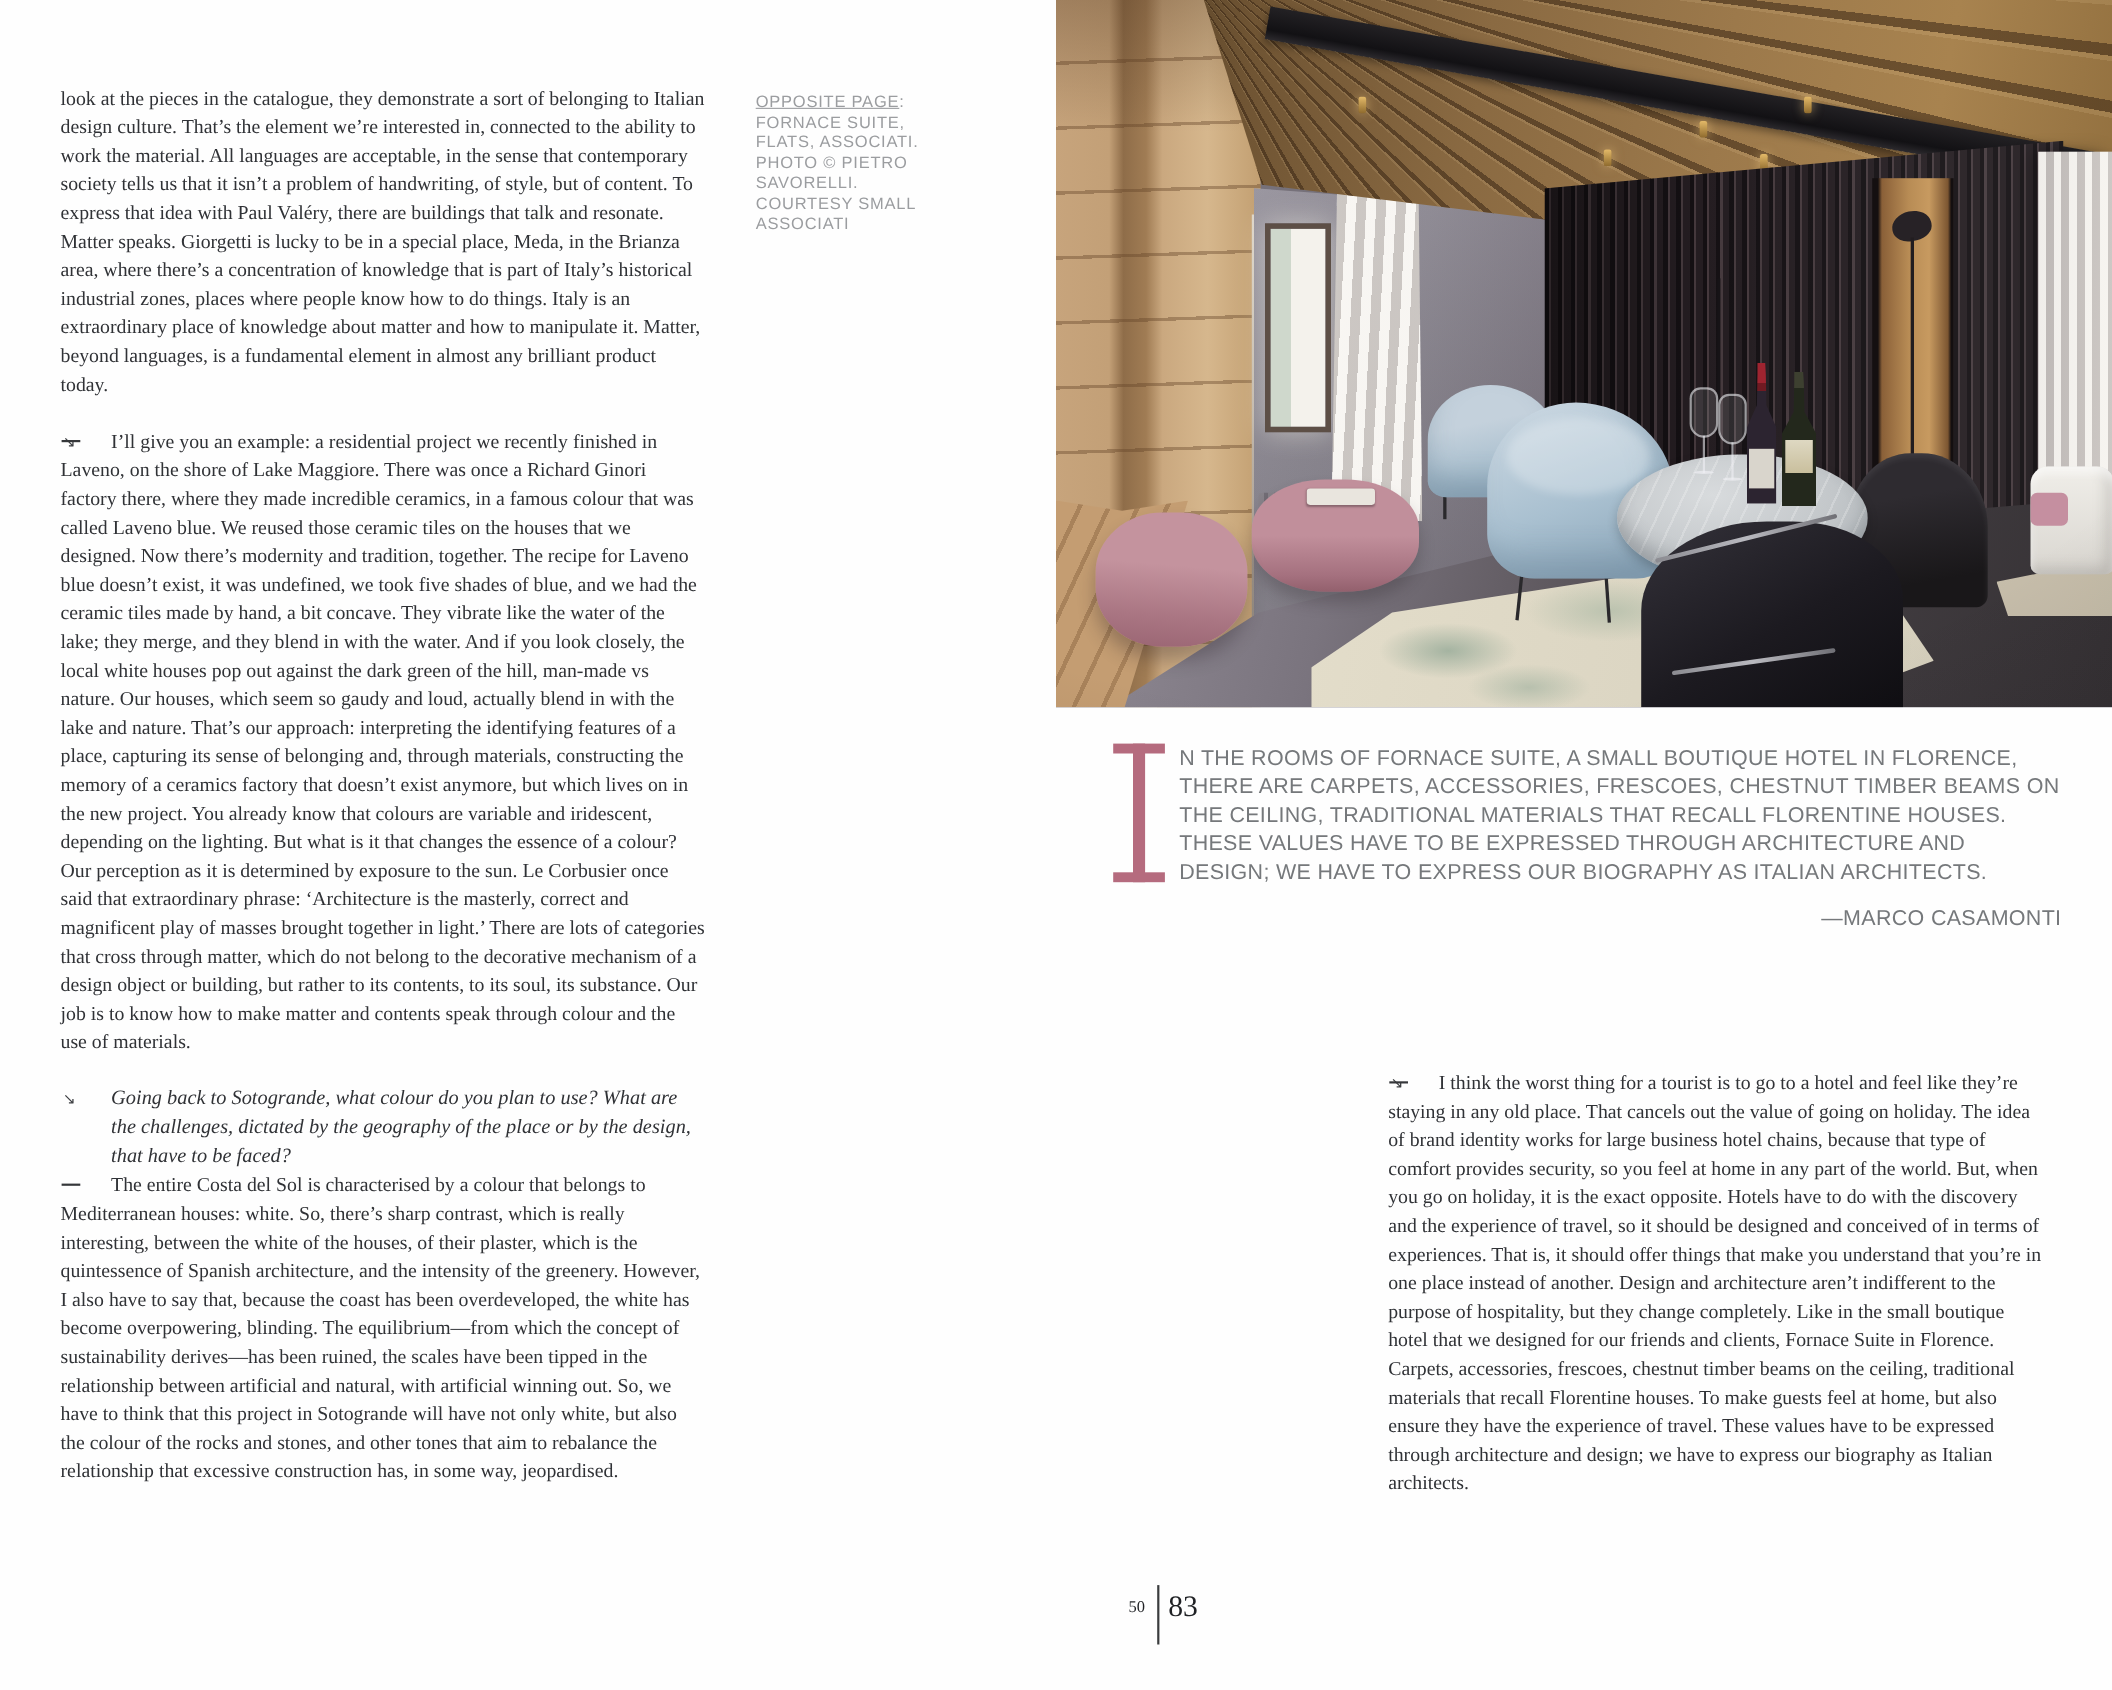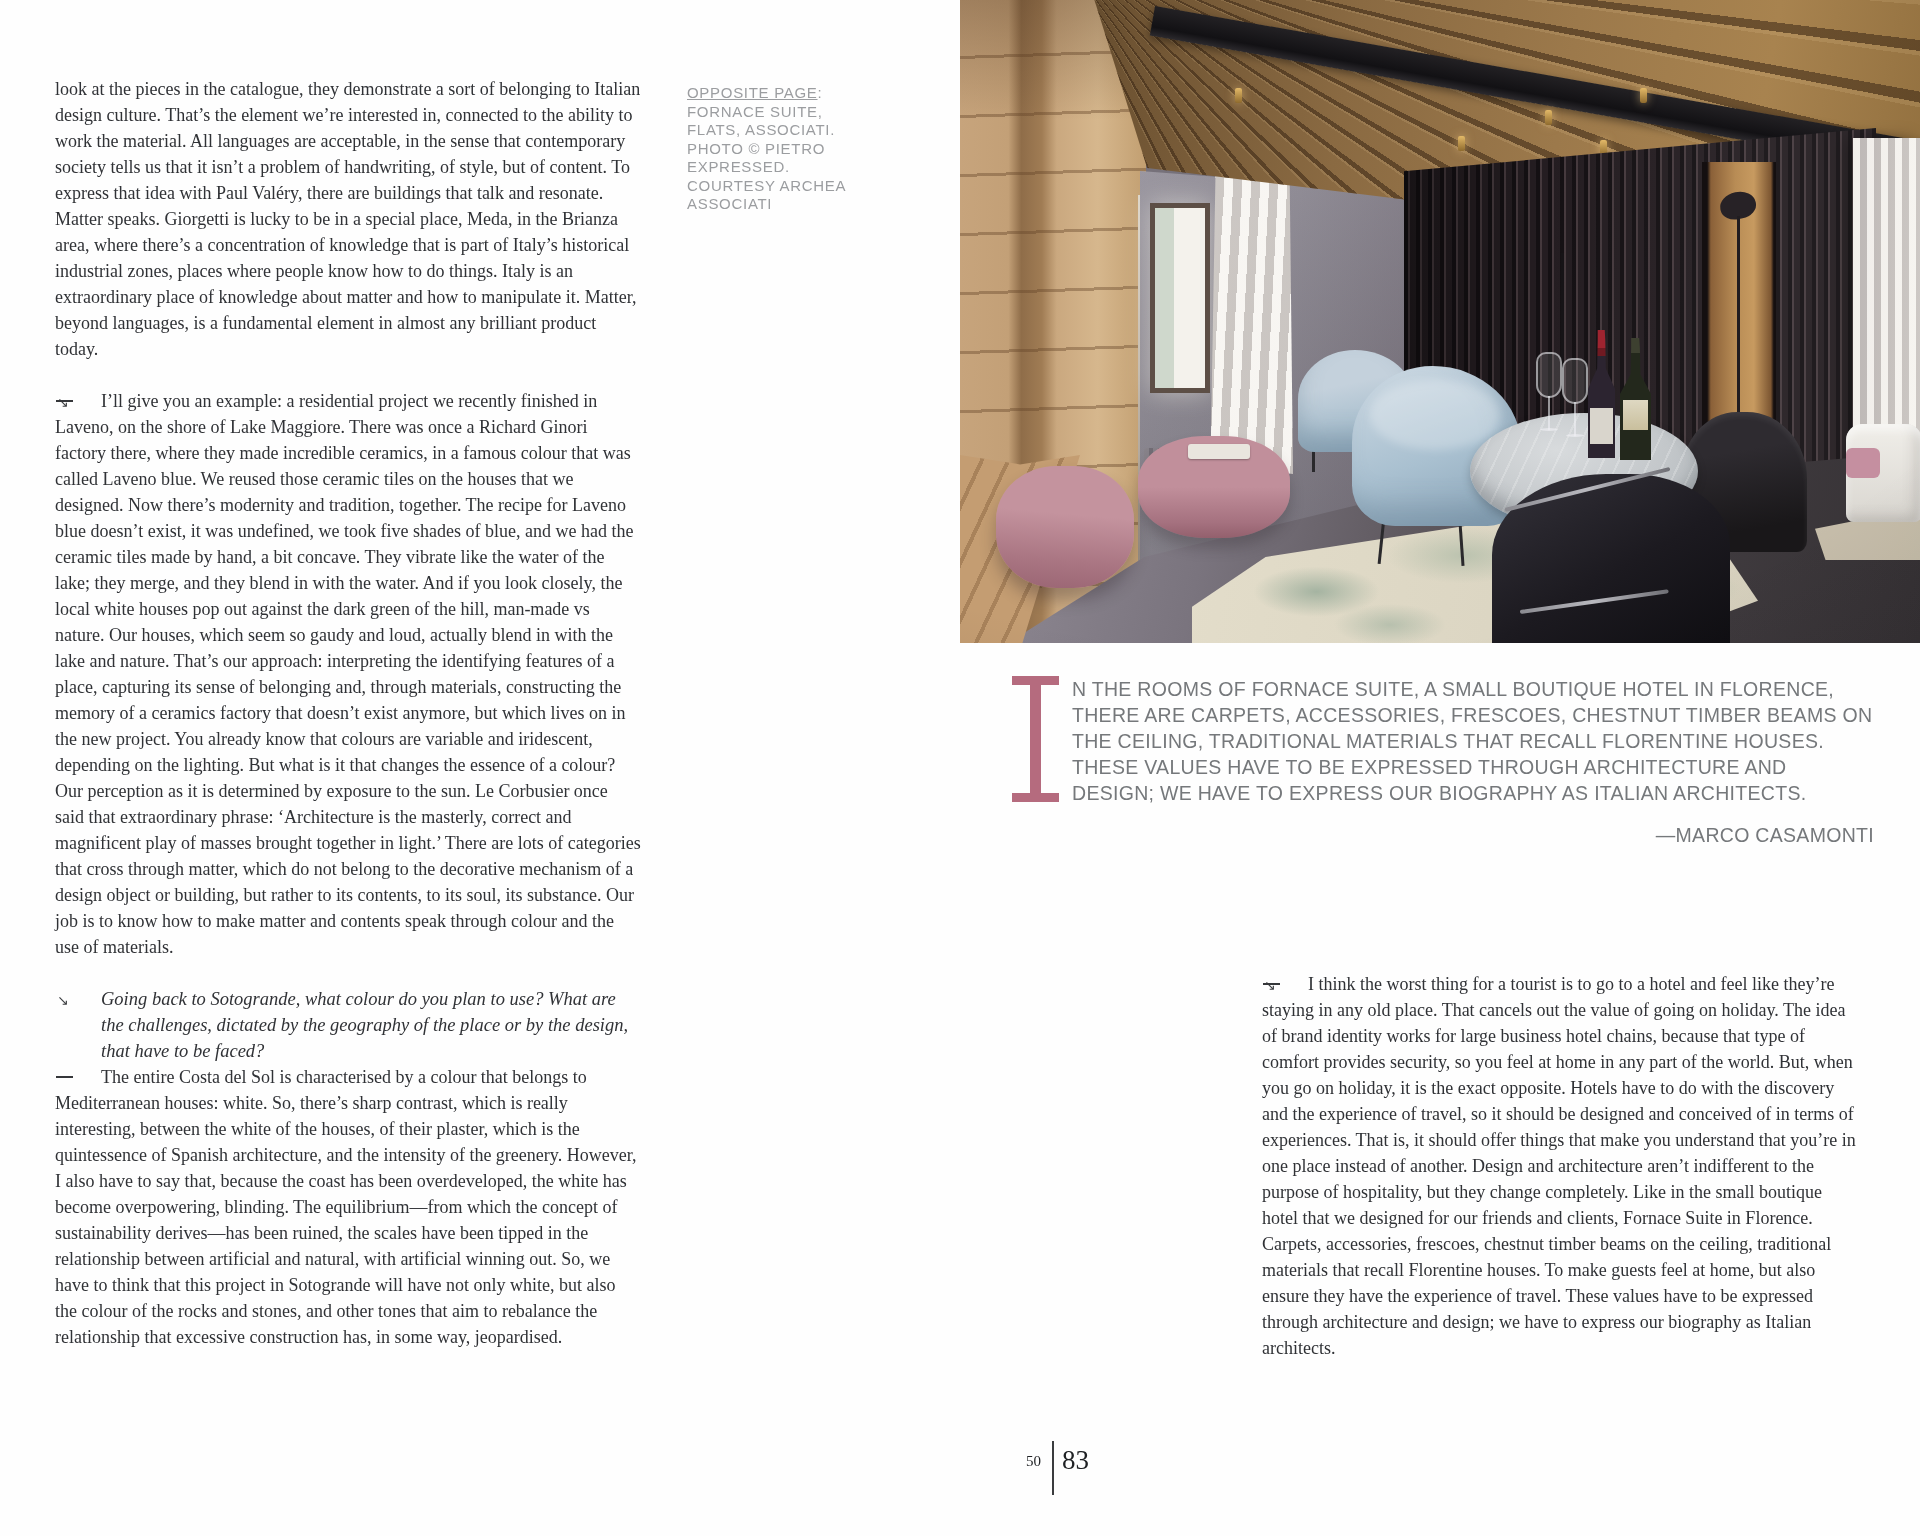--- a/index.html
+++ b/index.html
@@ -156,22 +156,22 @@
     <div class="answer">
       <span class="a-dash"></span>
       <span class="a-text">The entire Costa del Sol is characterised by a colour that belongs to Mediterranean houses: white. So, there’s sharp contrast, which is really interesting, between the white of the houses, of their plaster, which is the quintessence of Spanish architecture, and the intensity of the greenery. However, I also have to say that, because the coast has been overdeveloped, the white has become overpowering, blinding. The equilibrium—from which the concept of sustainability derives—has been ruined, the scales have been tipped in the relationship between artificial and natural, with artificial winning out. So, we have to think that this project in Sotogrande will have not only white, but also the colour of the rocks and stones, and other tones that aim to rebalance the relationship that excessive construction has, in some way, jeopardised.</span>
     </div>
   </div>
 </div>
 
 <div id="caption">
   <span class="u">OPPOSITE PAGE</span><span>: FORNACE SUITE,</span>
   <div>FLATS, ASSOCIATI.</div>
-  <div>PHOTO © PIETRO EXPRESSED.</div>
-  <div>COURTESY ARCHEA ASSOCIATI</div>
+  <div>PHOTO © PIETRO SAVORELLI.</div>
+  <div>COURTESY SMALL ASSOCIATI</div>
 </div>
 
 <div id="photo">
   <div class="ph-wood-wall"></div>
   <div class="ph-sliver"></div>
   <div class="ph-gray-wall"></div>
   <div class="ph-window"></div>
   <div class="ph-radiator"></div>
   <div class="ph-curtain1"></div>
   <div class="ph-ceiling">

